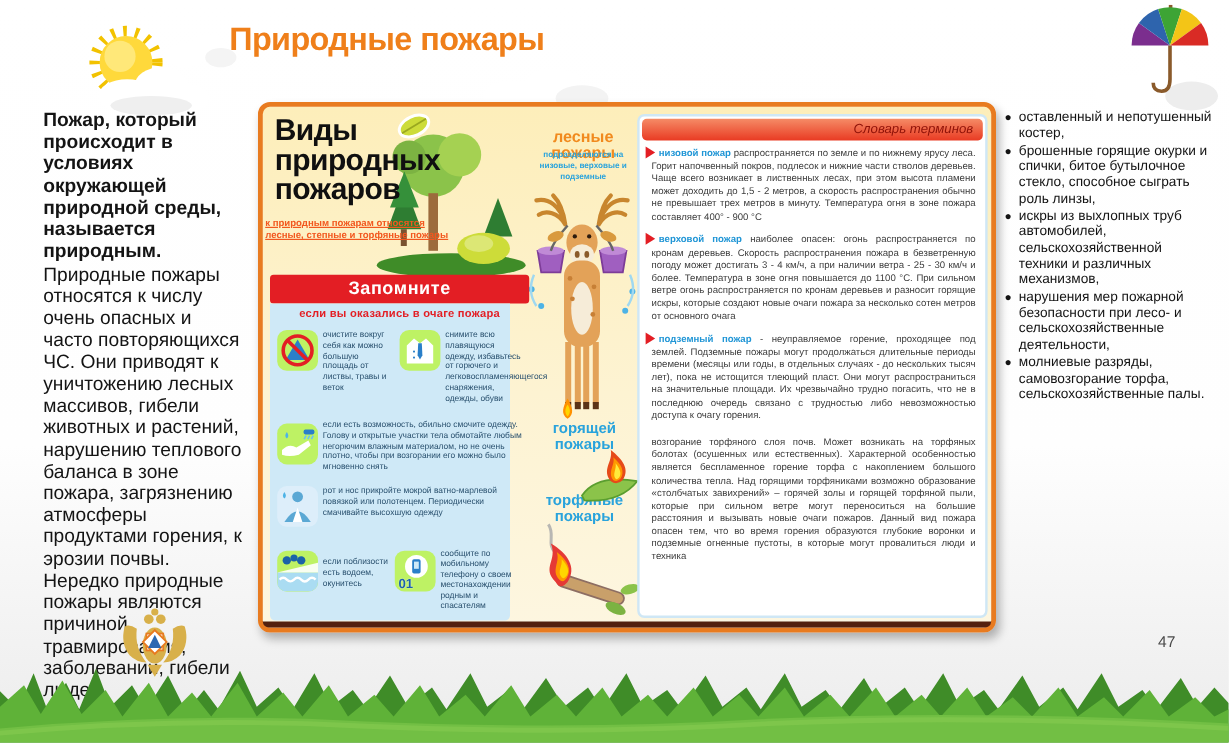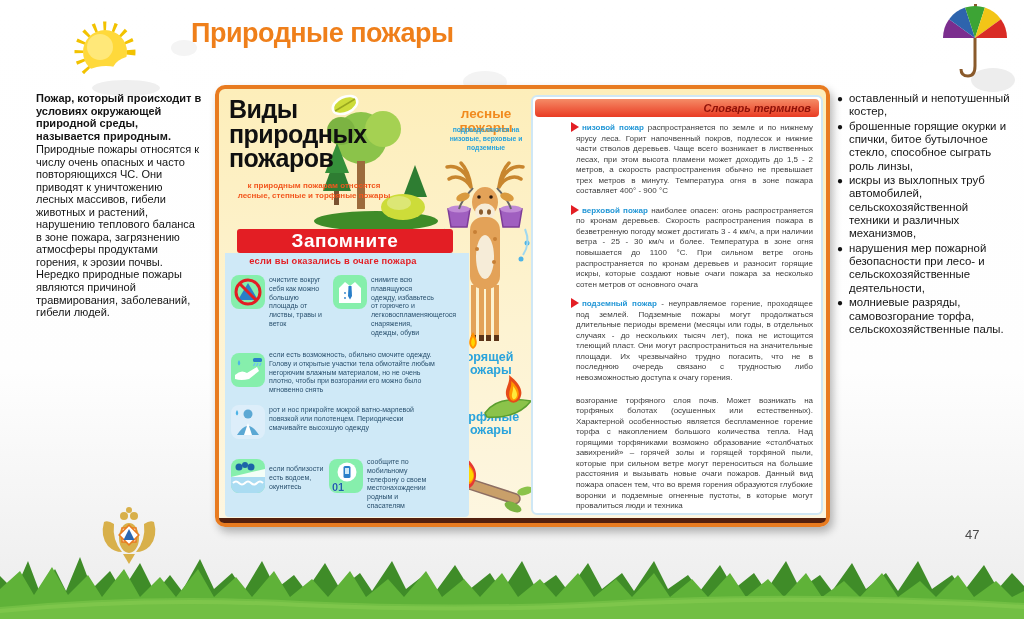--- a/index.html
+++ b/index.html
@@ -6,52 +6,52 @@
   body{
     width:1024px;height:619px;position:relative;overflow:hidden;
     font-family:"Liberation Sans",sans-serif;
     background:linear-gradient(180deg,#ffffff 0%,#fefefe 60%,#ececec 100%);
   }
   .abs{position:absolute;}
   
   .page-title{left:191px;top:18px;font-size:27px;font-weight:800;color:#ef7f1a;letter-spacing:-0.5px;}
   .page-number{left:965px;top:527px;font-size:13px;color:#4a4a4a;}
   
-  .left-col{left:36px;top:92px;width:167px;font-size:11px;line-height:1.14;color:#141414;}
+  .left-col{left:36px;top:92px;width:167px;font-size:16px;line-height:1.14;color:#141414;}
   .left-col .lead{font-weight:bold;margin-bottom:1px;}
   .right-col{left:837px;top:92px;width:174px;font-size:11.4px;line-height:1.17;color:#141414;}
   .right-col .rc-head{font-weight:bold;margin-bottom:2px;}
   .rc-item{display:flex;margin-bottom:1px;}
   .rc-dot{width:12px;flex:0 0 12px;color:#141414;font-size:10px;line-height:1.3;}
   
   .poster{left:215px;top:85px;width:607px;height:434px;border:4px solid #e87b20;border-radius:10px;
           background:linear-gradient(180deg,#fdeeba 0%,#fdf3d2 55%,#fdf6e0 100%);
           box-shadow:3px 5px 8px rgba(0,0,0,.28);}
   .poster-bottom-stripe{left:0;bottom:0;width:100%;height:5px;background:#53200e;border-radius:0 0 6px 6px;}
   .poster-title{left:10px;top:8px;width:180px;font-size:25px;line-height:.98;font-weight:800;color:#101010;letter-spacing:-0.5px;}
-  .poster-sub{left:2px;top:92px;width:186px;text-align:center;font-size:8px;font-weight:800;color:#f2571e;line-height:1.25;}
+  .poster-sub{left:2px;top:92px;width:186px;text-align:left;font-size:8px;font-weight:800;color:#f2571e;line-height:1.25;text-decoration:underline;}
   .mid-label{font-weight:800;text-align:center;line-height:1.02;}
   .forest-label{left:222px;top:6px;width:90px;font-size:13.5px;color:#f18a1e;margin-top:12px;}
   .forest-sub{left:220px;top:37px;width:94px;font-size:6.8px;color:#29a3dc;font-weight:bold;text-align:center;line-height:1.3;}
   .steppe-label{left:222px;top:262px;width:92px;font-size:12.5px;color:#29a3dc;}
   .peat-label{left:222px;top:322px;width:92px;font-size:12.5px;color:#29a3dc;}
   
-  .remember-banner{left:18px;top:140px;width:216px;height:24px;background:#e31e24;color:#fff;
-     font-weight:800;font-size:19px;text-align:center;line-height:24px;border-radius:3px;letter-spacing:.5px;}
-  .tips-panel{left:6px;top:164px;width:244px;height:264px;background:#cfe9f7;border-radius:0 0 4px 4px;}
+  .remember-banner{left:6px;top:140px;width:216px;height:24px;background:#e31e24;color:#fff;
+     font-weight:800;font-size:15px;text-align:center;line-height:24px;border-radius:3px;letter-spacing:.5px;}
+  .tips-panel{left:6px;top:164px;width:200px;height:264px;background:#cfe9f7;border-radius:0 0 4px 4px;}
   .tips-subtitle{left:0;top:3px;width:216px;text-align:center;color:#e31e24;font-weight:800;font-size:9.3px;letter-spacing:.2px;}
   .tip-text{font-size:7px;line-height:1.25;color:#29506e;}
-  .tile{width:34px;height:34px;border-radius:8px;background:#86efac;overflow:hidden;position:absolute;}
+  .tile{width:34px;height:34px;border-radius:8px;background:#bef264;overflow:hidden;position:absolute;}
   .tile.blue{background:#ddeefa;}
   .phone-num{position:absolute;left:3px;bottom:0px;font-size:11px;font-weight:800;color:#1c63a8;text-shadow:0 0 1px #fff;}
   
   .glossary{left:312px;top:6px;width:292px;height:420px;background:#ffffff;border:2px solid #cfe7f5;border-radius:6px;box-sizing:border-box;}
   .glossary-header{margin:2px 2px 3px 2px;height:18px;background:linear-gradient(180deg,#f58b66,#e93b23);
-     border-radius:4px;text-align:right;font-weight:700;font-style:italic;color:#8f1208;font-size:11px;line-height:18px;padding-right:8px;}
-  .entries{padding:2px 8px 0 10px;font-size:8px;line-height:1.32;color:#3c3c3c;text-align:justify;margin-left:33px;}
+     border-radius:4px;text-align:right;font-weight:400;font-style:italic;color:#8f1208;font-size:11px;line-height:18px;padding-right:8px;}
+  .entries{padding:2px 8px 0 10px;font-size:8px;line-height:1.32;color:#3c3c3c;text-align:justify;}
   .entry{margin-bottom:8px;}
   .entry.gap1{margin-top:18px;}
   .entry.gap2{margin-top:12px;}
   .tri{display:inline-block;width:0;height:0;border-left:8px solid #e31e24;border-top:5px solid transparent;
        border-bottom:5px solid transparent;margin-right:3px;margin-left:-5px;vertical-align:-2px;}
   .term{color:#2196d6;font-weight:bold;}
 </style>
 </head>
 <body>
 

